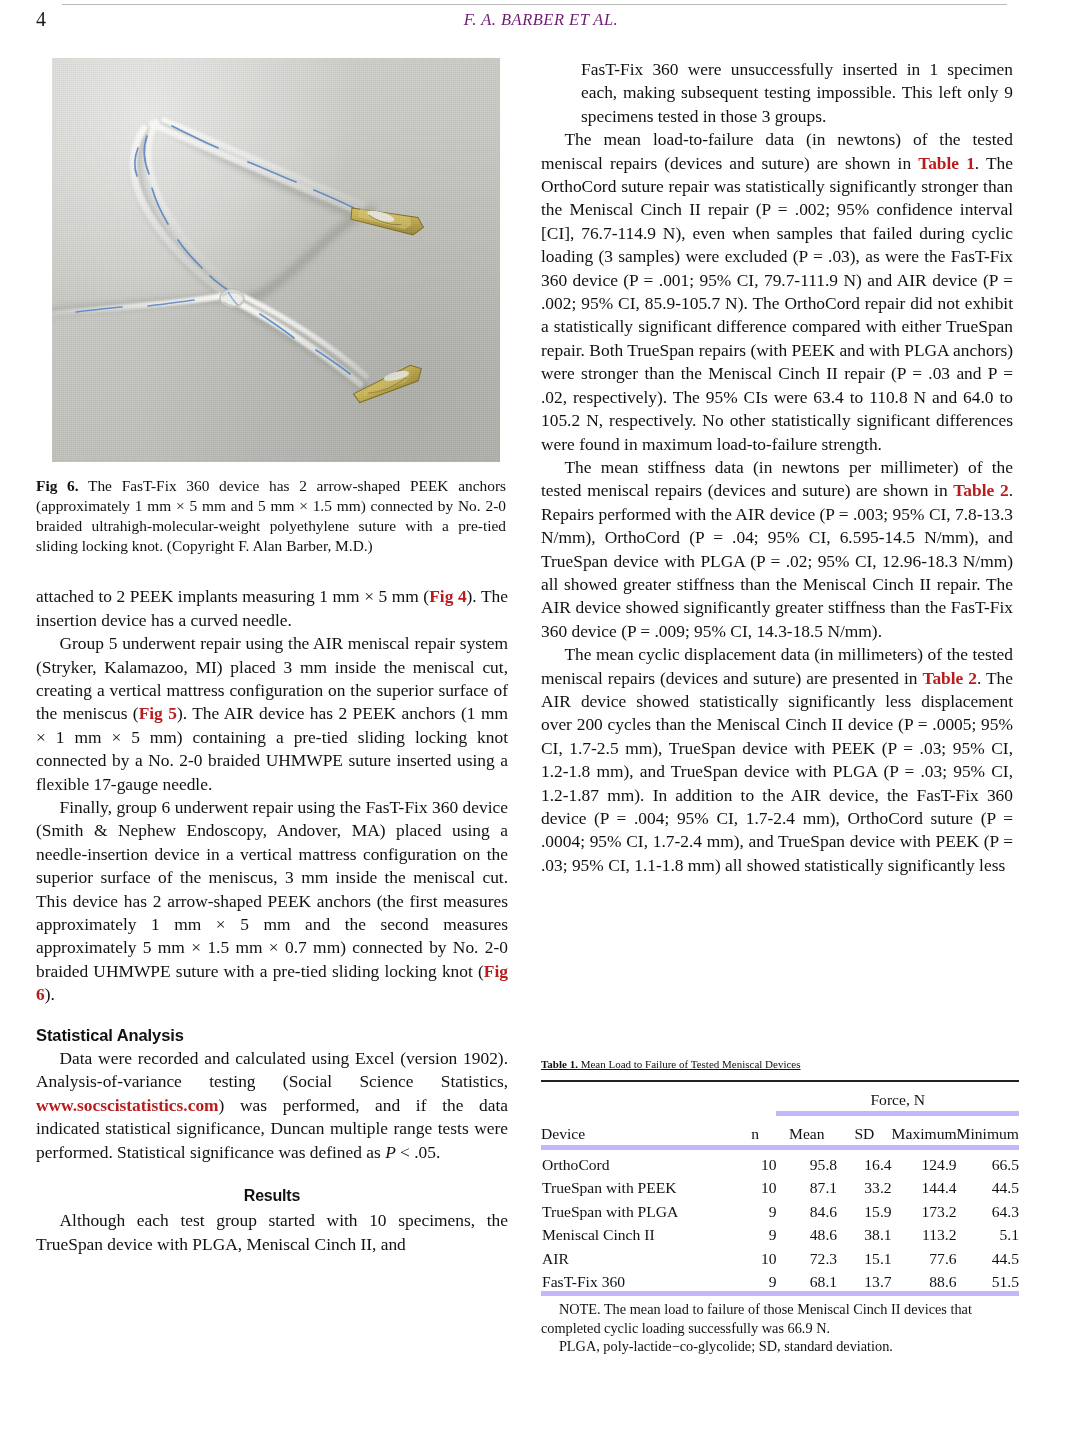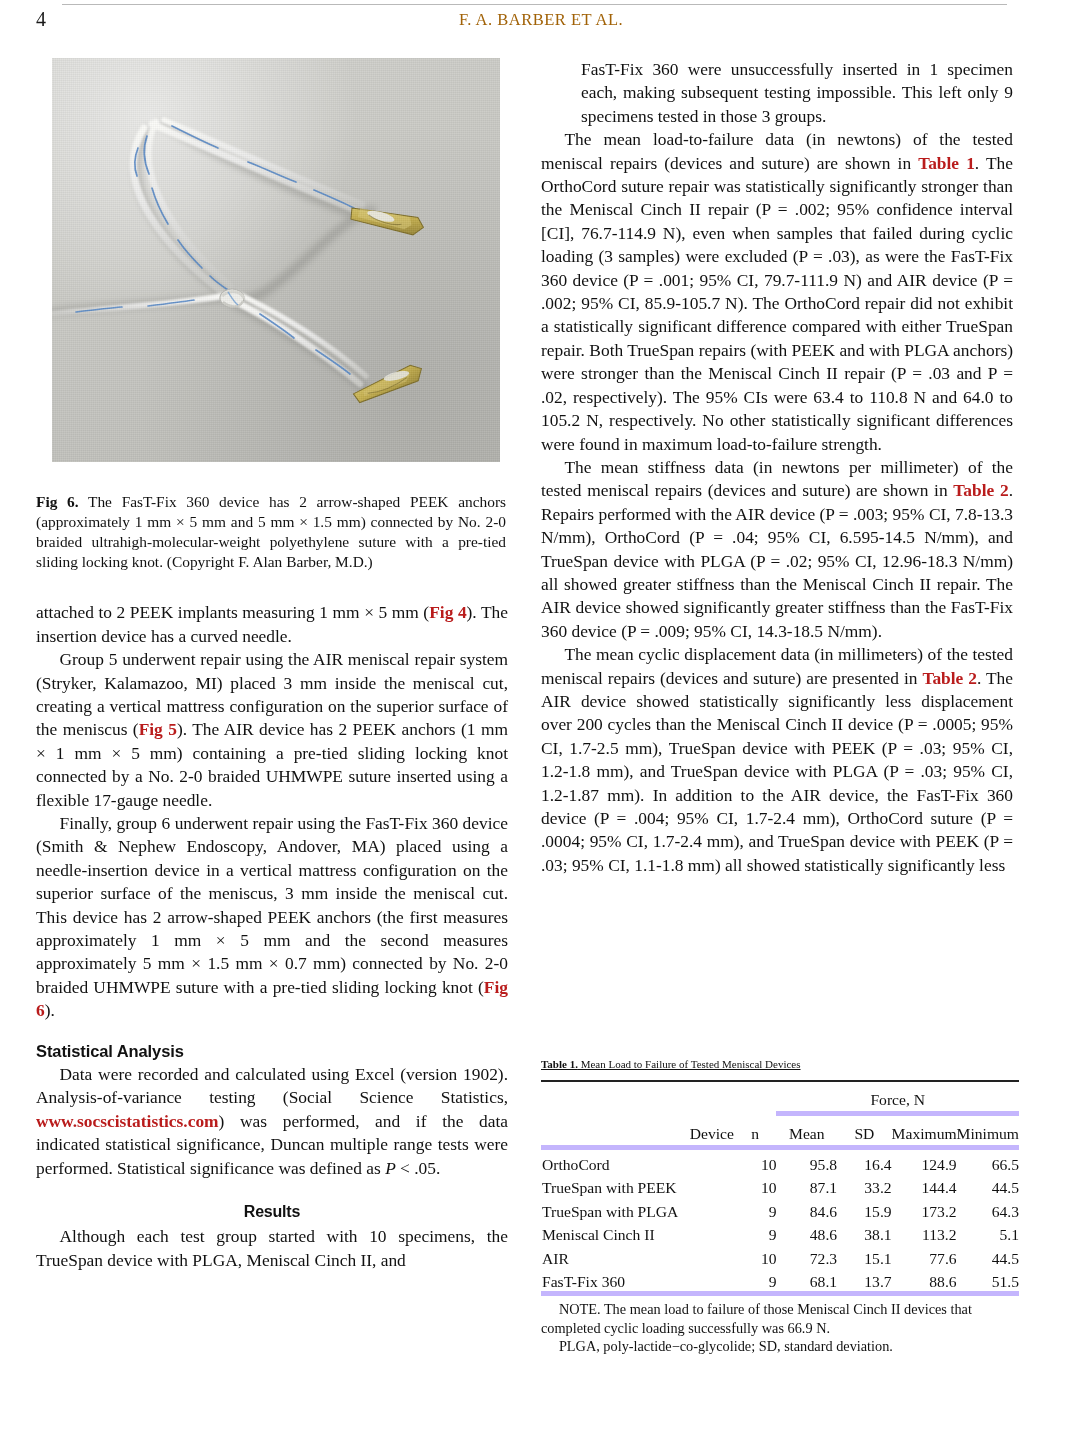--- a/index.html
+++ b/index.html
@@ -38,23 +38,24 @@
     font-family: "Liberation Serif", serif;
     color: #1a1a1a;
     letter-spacing: 0;
   }
   .running-title {
     position: absolute;
     left: 12px;
     right: 0;
     top: 10px;
     text-align: center;
+    font-style: italic;
     font-size: 16.5px;
     letter-spacing: .5px;
-    color: #a16207;
+    color: #701a75;
   }
 
   
   .col {
     position: absolute;
     top: 58px;
     width: 472px;
     font-size: 17.4px;
     line-height: 1.345;
     text-align: justify;
@@ -101,21 +102,21 @@
     background-image:
       repeating-linear-gradient(0deg, rgba(255,255,255,.05) 0 1px, rgba(0,0,0,.035) 1px 2px),
       repeating-linear-gradient(90deg, rgba(255,255,255,.045) 0 1px, rgba(0,0,0,.03) 1px 2px);
     opacity: .7;
     pointer-events: none;
   }
   .photo svg { position: absolute; inset: 0; width: 100%; height: 100%; }
 
   .caption {
     width: 470px;
-    margin-top: 30px;
+    margin-top: 14px;
     font-size: 15.4px;
     line-height: 1.305;
     text-align: justify;
   }
   .caption b { font-weight: bold; }
 
   
   h3.sec-head {
     font-family: "Liberation Sans", "DejaVu Sans", sans-serif;
     font-size: 16.5px;
@@ -169,21 +170,21 @@
   tr.spanrow td.spanlabel {
     text-align: center;
     vertical-align: bottom;
     padding-bottom: 2px;
   }
   tr.headrow td {
     height: 27px;
     text-align: center;
     padding-bottom: 2px;
   }
-  tr.headrow td.c-device { text-align: right; }
+  tr.headrow td.c-device { text-align: left; }
   tr.bodyrow td { height: 23.5px; }
   tr.bodyrow td.c-device { text-align: left; padding-left: 1px; }
   tr.bodyrow td.num { text-align: right; }
 
   .pad-n   { padding-right: 14px; }
   .pad-num { padding-right: 16px; }
 
   .notes {
     margin-top: 4px;
     font-size: 14.3px;

